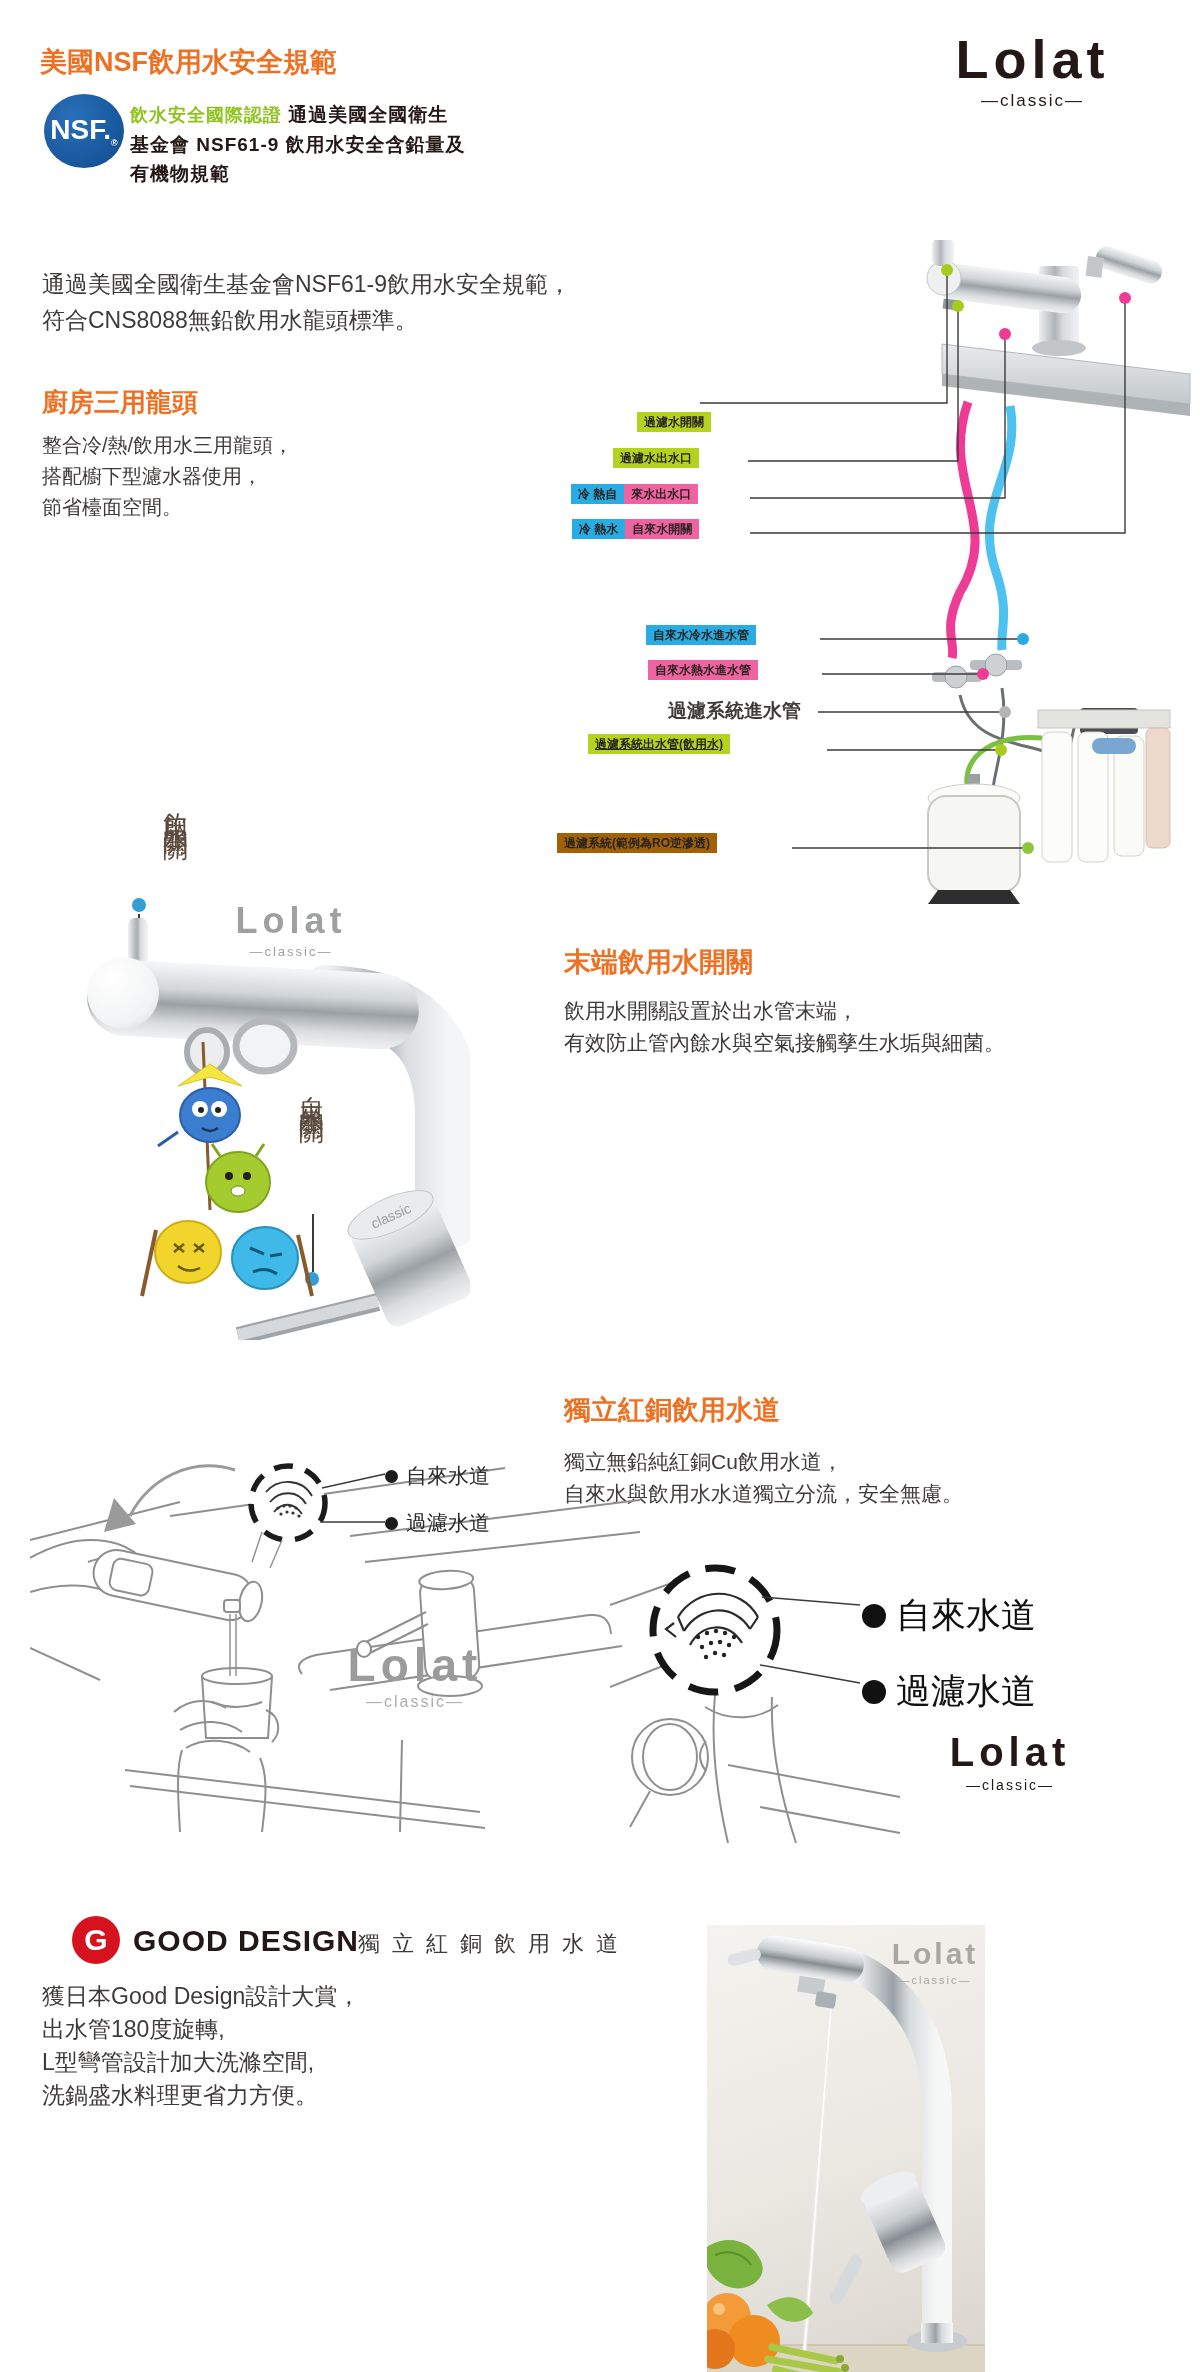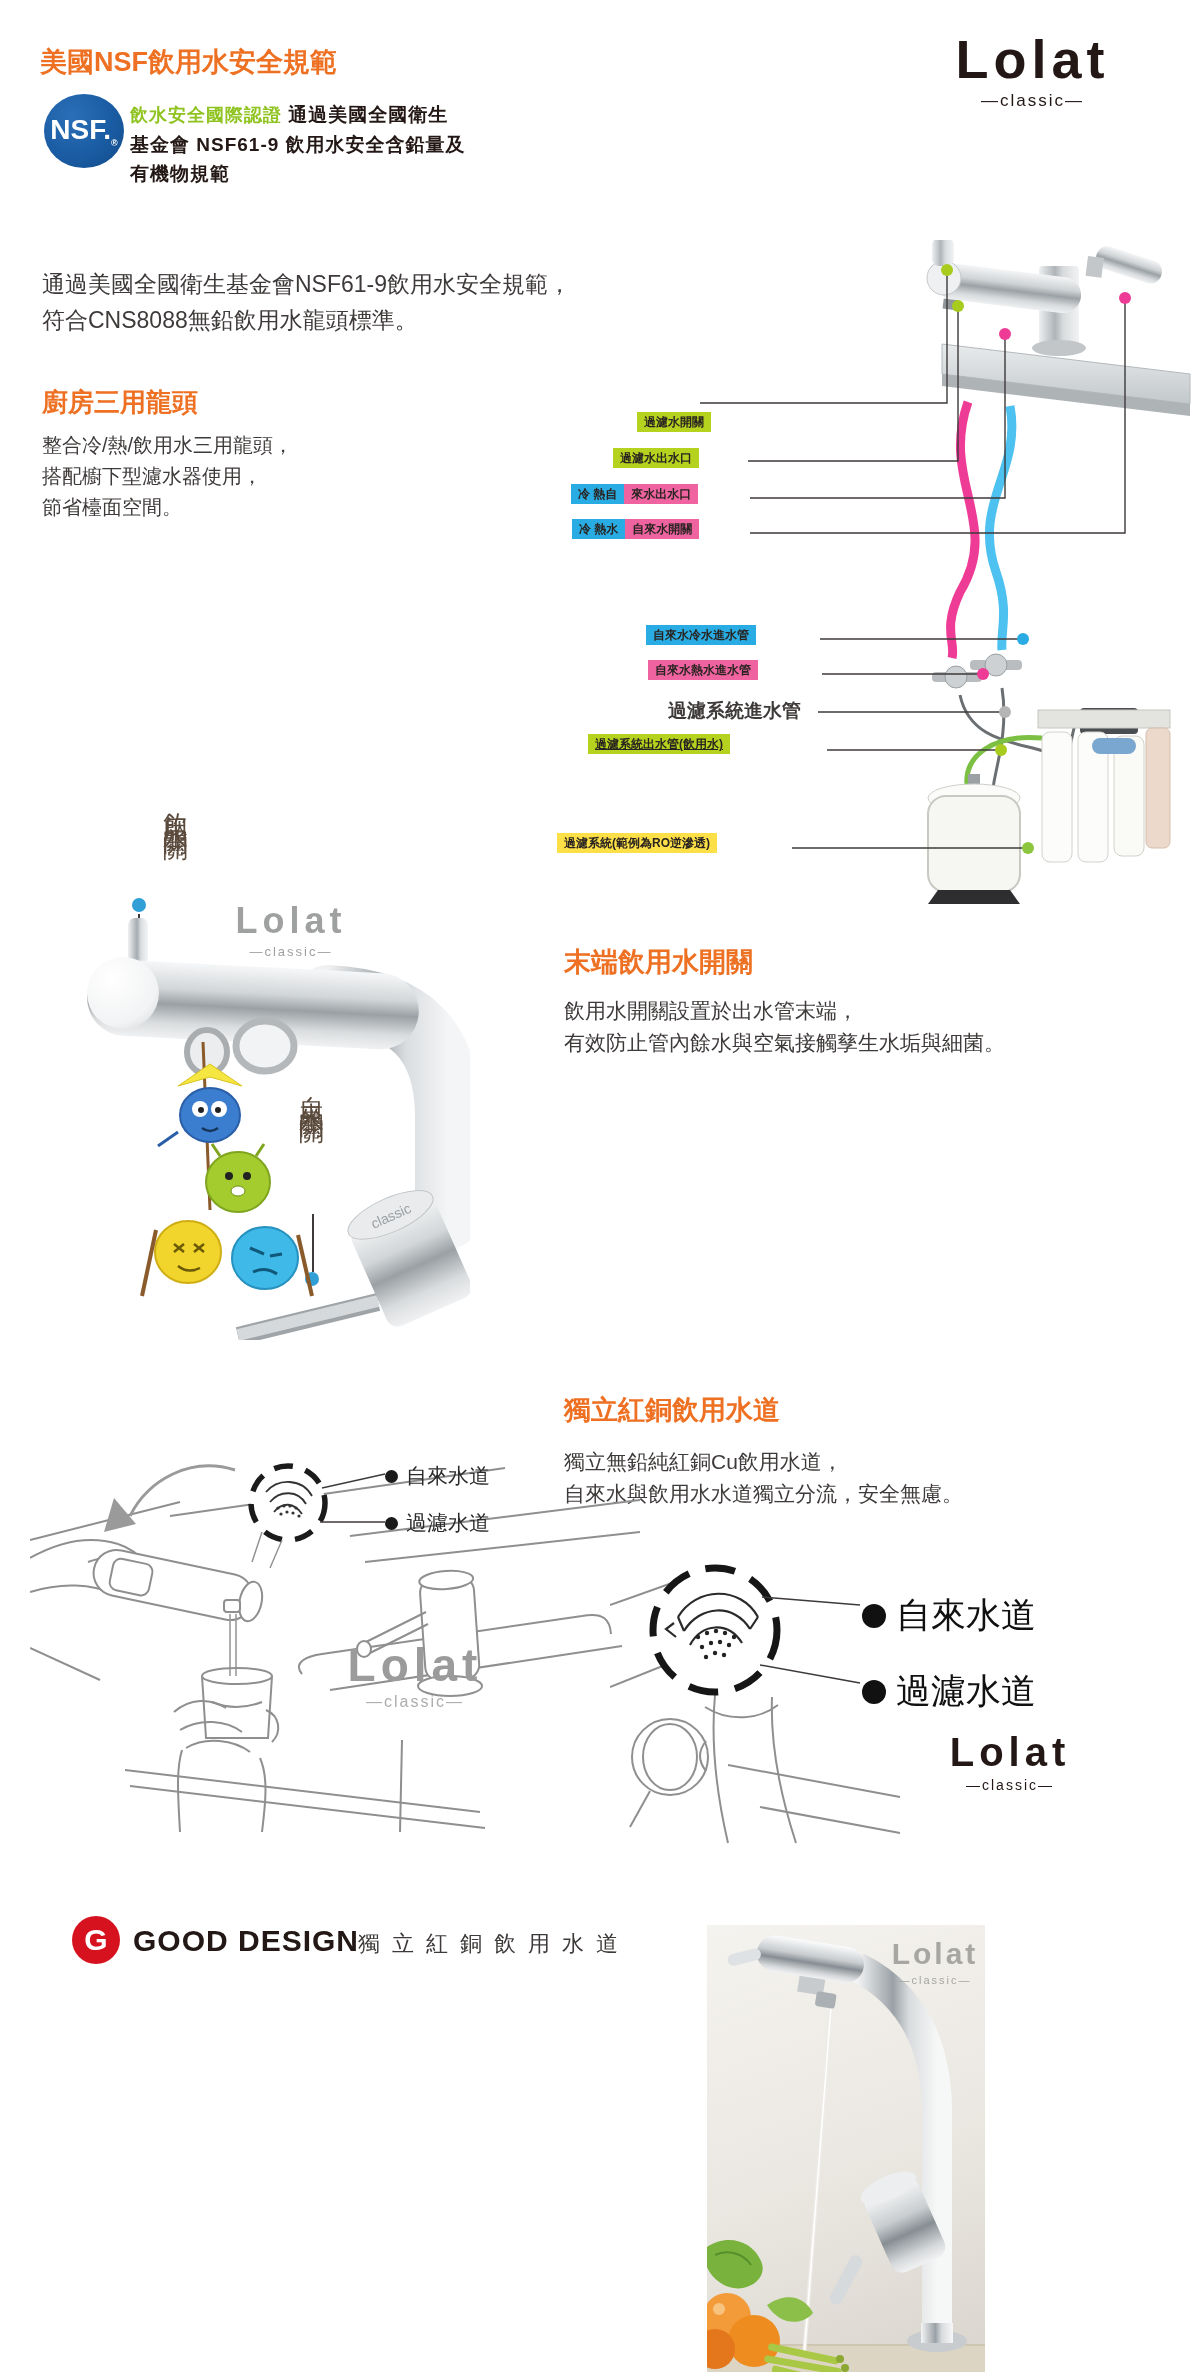--- a/index.html
+++ b/index.html
@@ -31,21 +31,21 @@
   .nsf-reg{color:#fff;font-size:9px;vertical-align:sub;}
   .cert{width:336px;font-size:19px;line-height:29px;font-weight:700;letter-spacing:1px;color:#231815;}
   .cert .green{color:#8fc320;font-size:18px;}
 
   
   .dlabel{font-size:12px;font-weight:700;color:#282320;white-space:nowrap;line-height:1;}
   .dlabel .seg, .dlabel.box{padding:4px 7px;display:inline-block;}
   .bg-lime{background:#b5d21f;}
   .bg-blue{background:#29ace3;}
   .bg-pink{background:#ef64a0;}
-  .bg-amber{background:#fde047;}
+  .bg-amber{background:#a16207;}
   .plain-label{font-size:19px;font-weight:700;color:#3e3a39;white-space:nowrap;}
 
   .vtext{writing-mode:vertical-rl;text-orientation:upright;font-family:"Liberation Serif","DejaVu Serif",serif;
      font-size:25px;letter-spacing:6px;color:#5a4a3c;line-height:1;}
   .leadline{position:absolute;background:#3e3a39;}
   .bluedot{position:absolute;width:14px;height:14px;border-radius:50%;background:#2f9fd6;}
 
   
   .chan-sm{display:flex;align-items:center;gap:8px;font-family:"Liberation Serif","DejaVu Serif",serif;
      font-size:21px;color:#2a2a2a;white-space:nowrap;}
@@ -426,20 +426,26 @@
     <span class="brand-name brand-black" style="font-size:40px;">Lolat</span>
     <span class="brand-sub brand-black" style="font-size:14px;">—classic—</span>
   </div>
 
   <div class="abs gd-logo" style="left:72px;top:1916px;">
     <span class="gd-g">G</span>
   </div>
   <div class="abs gd-text" style="left:133px;top:1924px;">GOOD DESIGN</div>
   <div class="abs gd-award" style="left:358px;top:1929px;">獨立紅銅飲用水道</div>
 
+  <div class="abs body-p" style="left:42px;top:1980px;line-height:33px;">
+    <div>獲日本Good Design設計大賞，</div>
+    <div>出水管180度旋轉,</div>
+    <div>L型彎管設計加大洗滌空間,</div>
+    <div>洗鍋盛水料理更省力方便。</div>
+  </div>
 
   <div class="abs photo" style="left:707px;top:1925px;">
     <svg width="278" height="447" viewBox="0 0 278 447">
       <defs>
         <linearGradient id="chromeHp" x1="0" y1="0" x2="0" y2="1">
           <stop offset="0" stop-color="#fbfcfc"></stop>
             <stop offset="0.4" stop-color="#c9cdd0"></stop>
           <stop offset="0.6" stop-color="#878e93"></stop>
             <stop offset="0.85" stop-color="#d5d8da"></stop>
           <stop offset="1" stop-color="#f1f2f3"></stop>

